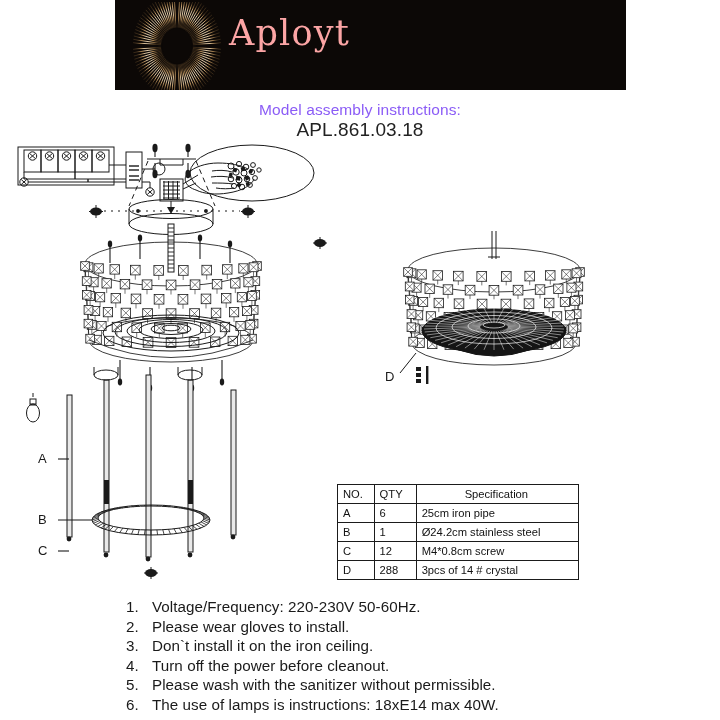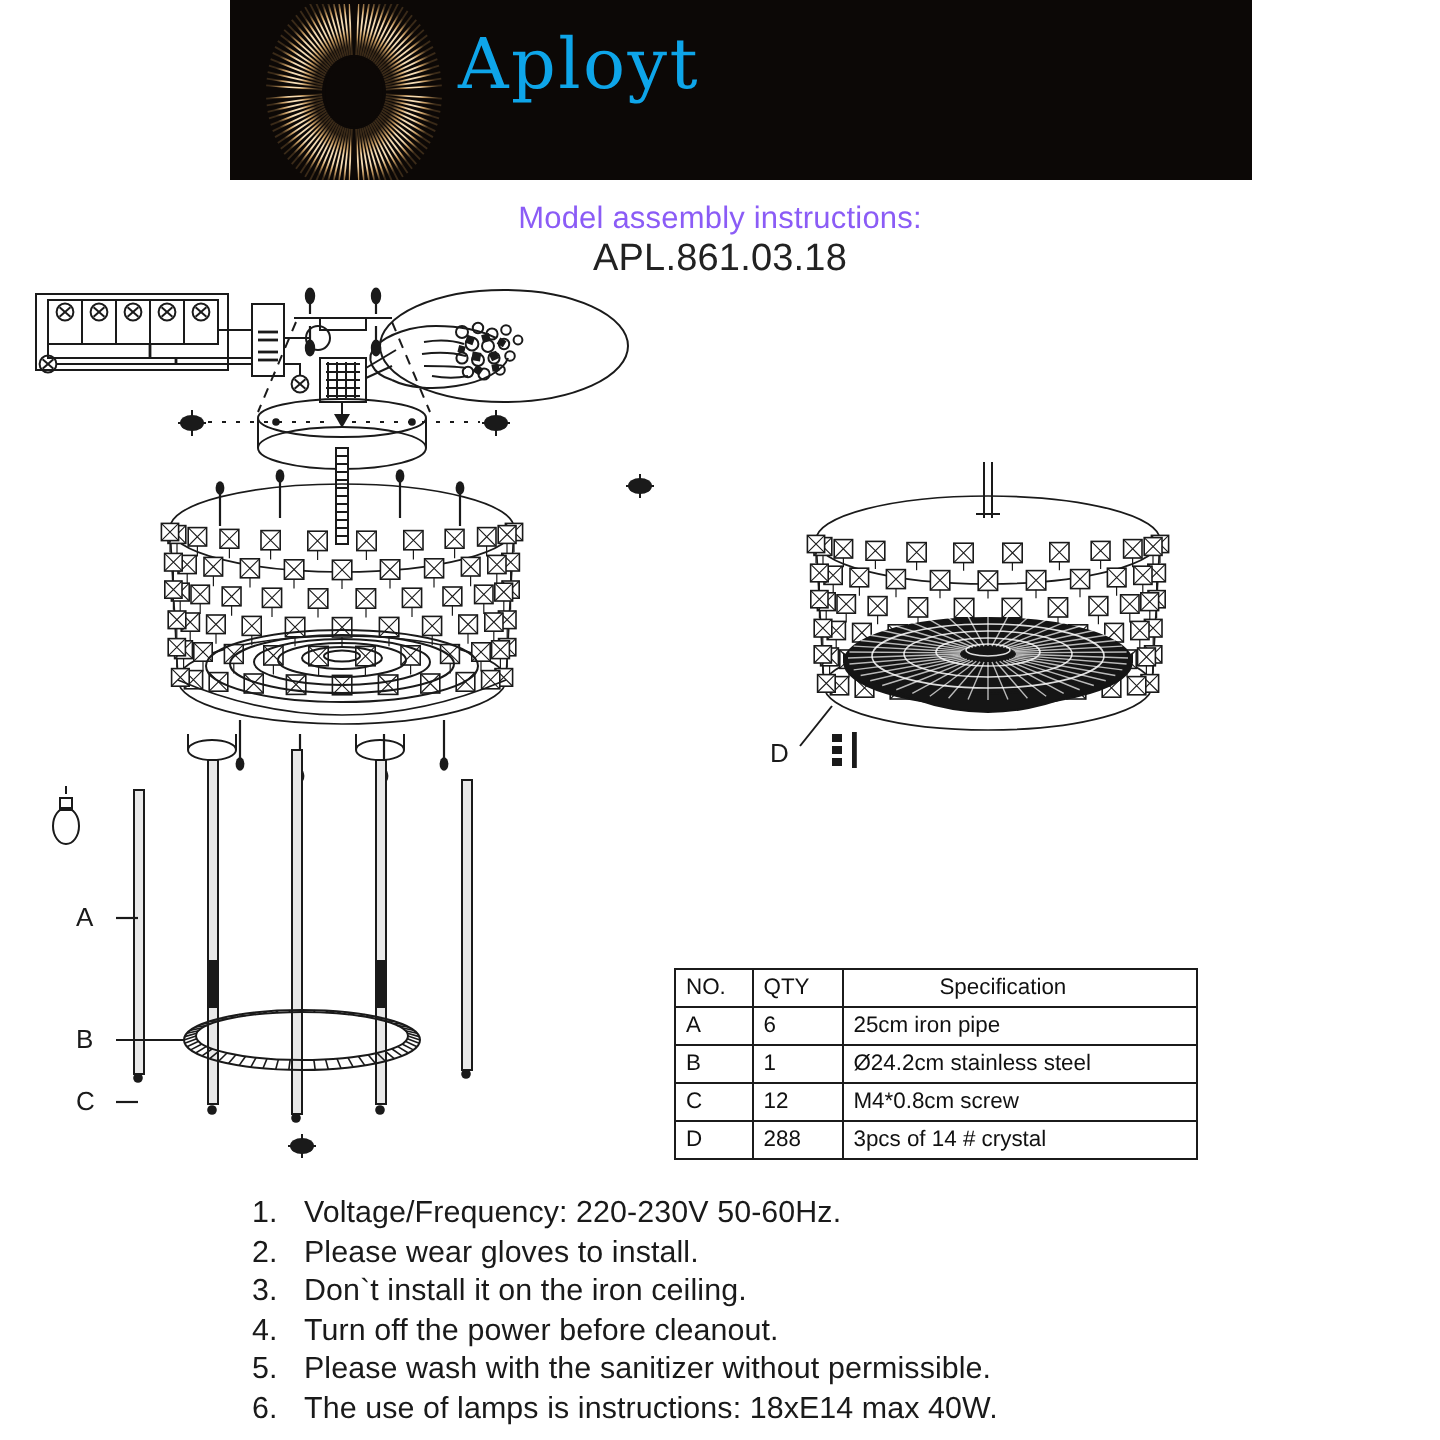--- a/index.html
+++ b/index.html
@@ -37,21 +37,21 @@
     position: absolute;
     inset: 0;
   }
   .brand-name {
     position: absolute;
     left: 114px;
     top: 16px;
     font-family: "DejaVu Serif", serif;
     font-size: 35px;
     letter-spacing: 1.2px;
-    color: #0ea5e9;
+    color: #fca5a5;
     font-weight: 400;
     line-height: 1;
     white-space: nowrap;
   }
   .sunburst {
     position: absolute;
     left: 17px;
     top: 2px;
     width: 90px;
     height: 88px;
@@ -95,21 +95,21 @@
   }
   .diagram svg {
     display: block;
   }
 
   
   .parts-table {
     position: absolute;
     left: 337px;
     top: 484px;
-    width: 262px;
+    width: 242px;
     border-collapse: collapse;
     font-size: 11.2px;
     color: #111;
     background: #fff;
   }
   .parts-table td, .parts-table th {
     border: 1.3px solid #1b1b1b;
     padding: 2px 4px 2px 5px;
     text-align: left;
     font-weight: normal;

